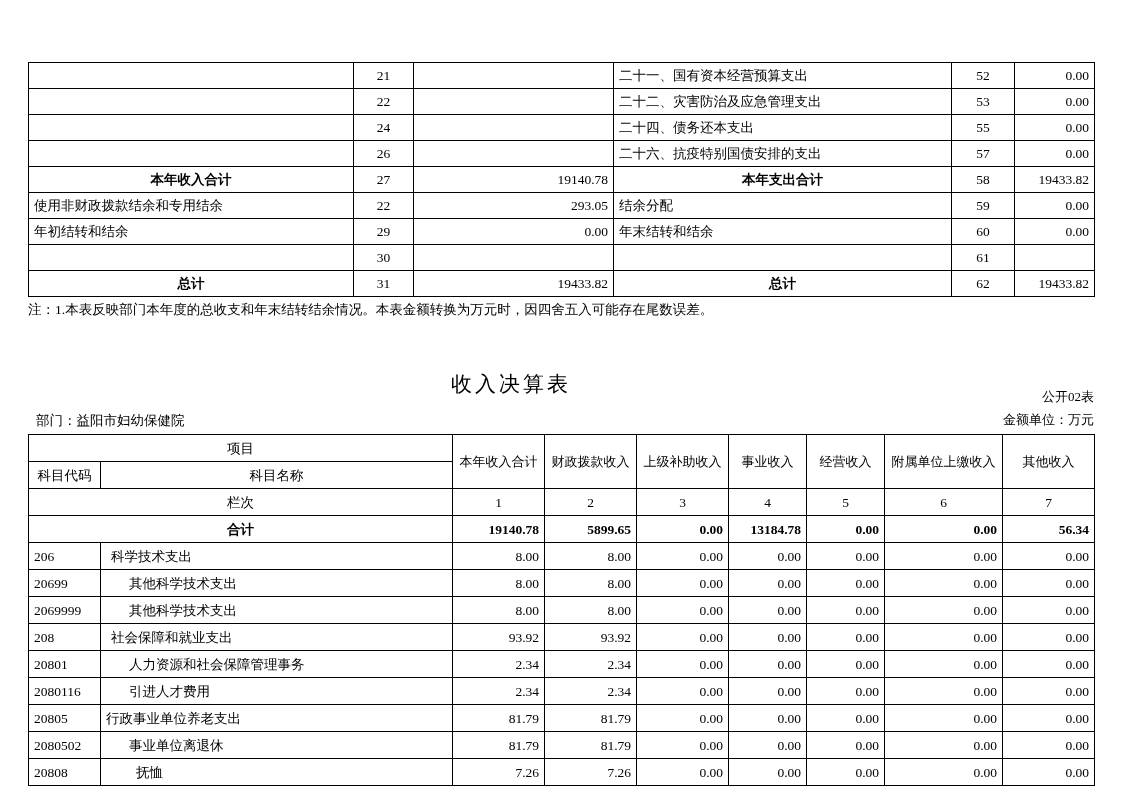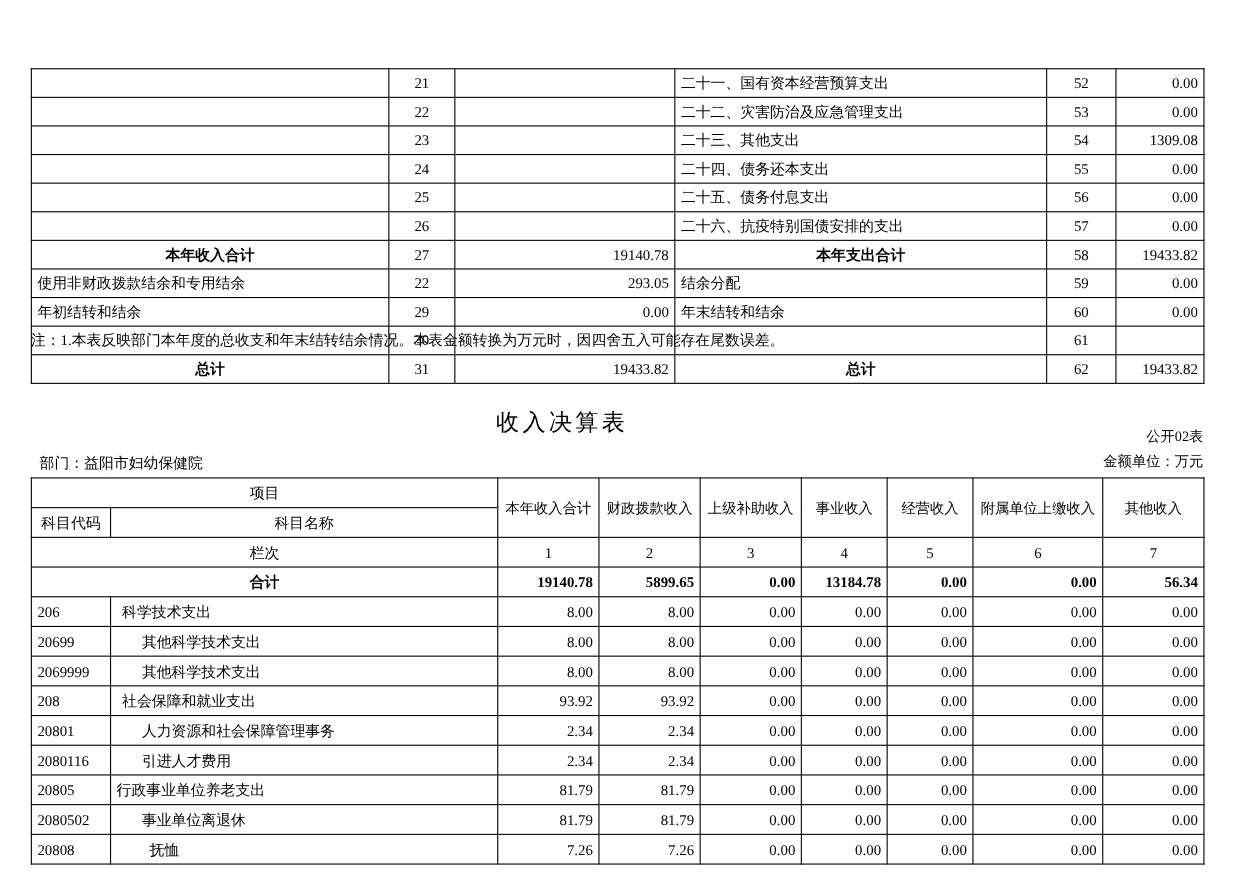--- a/index.html
+++ b/index.html
@@ -129,40 +129,24 @@
         <tr>
           <td class="l"></td>
           <td class="c">22</td>
           <td class="r"></td>
           <td class="l">二十二、灾害防治及应急管理支出</td>
           <td class="c">53</td>
           <td class="r">0.00</td>
         </tr>
         <tr>
           <td class="l"></td>
-          <td class="c">23</td>
-          <td class="r"></td>
-          <td class="l">二十三、其他支出</td>
-          <td class="c">54</td>
-          <td class="r">1309.08</td>
-        </tr>
-        <tr>
-          <td class="l"></td>
           <td class="c">24</td>
           <td class="r"></td>
           <td class="l">二十四、债务还本支出</td>
           <td class="c">55</td>
-          <td class="r">0.00</td>
-        </tr>
-        <tr>
-          <td class="l"></td>
-          <td class="c">25</td>
-          <td class="r"></td>
-          <td class="l">二十五、债务付息支出</td>
-          <td class="c">56</td>
           <td class="r">0.00</td>
         </tr>
         <tr>
           <td class="l"></td>
           <td class="c">26</td>
           <td class="r"></td>
           <td class="l">二十六、抗疫特别国债安排的支出</td>
           <td class="c">57</td>
           <td class="r">0.00</td>
         </tr>

